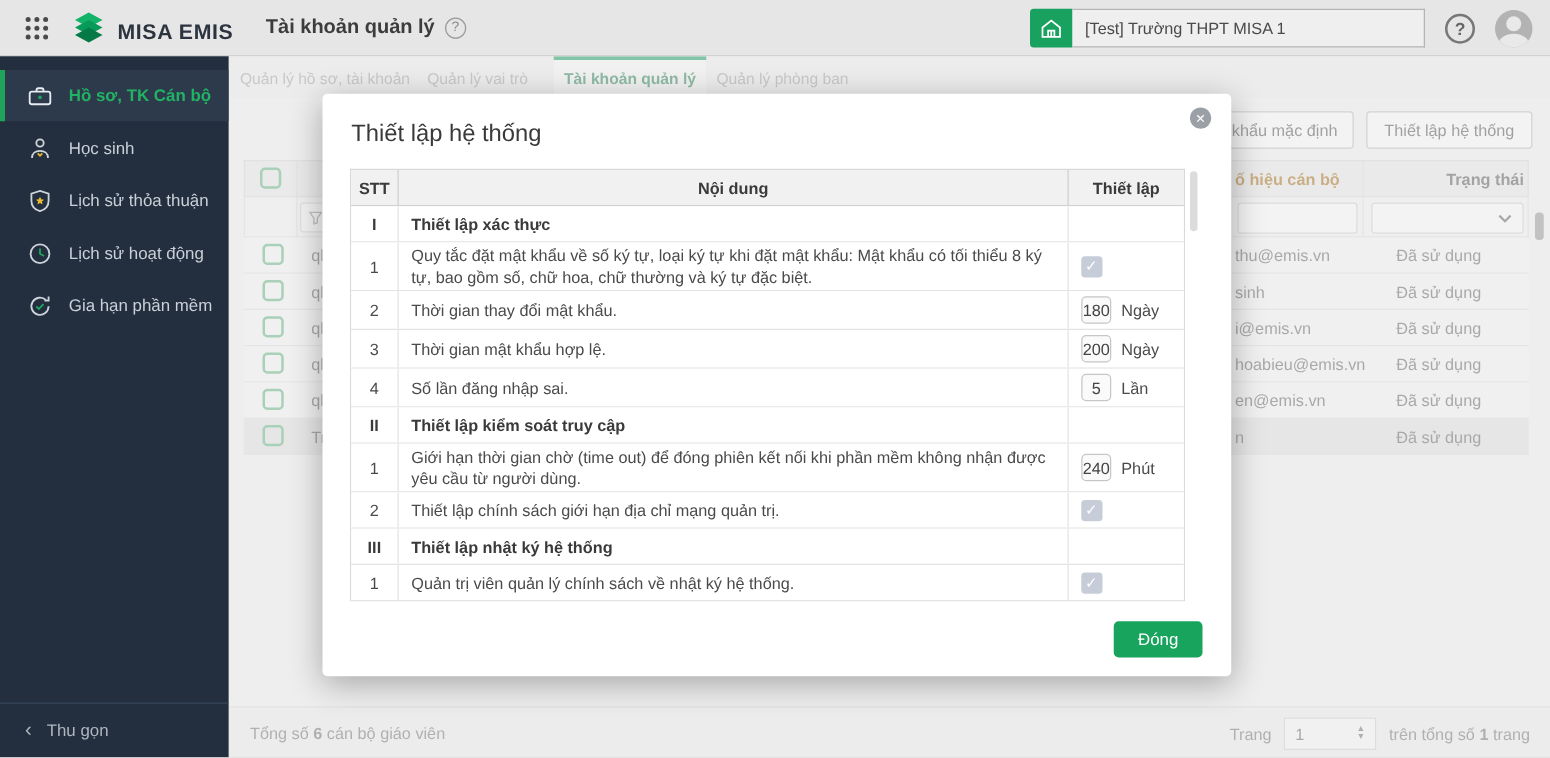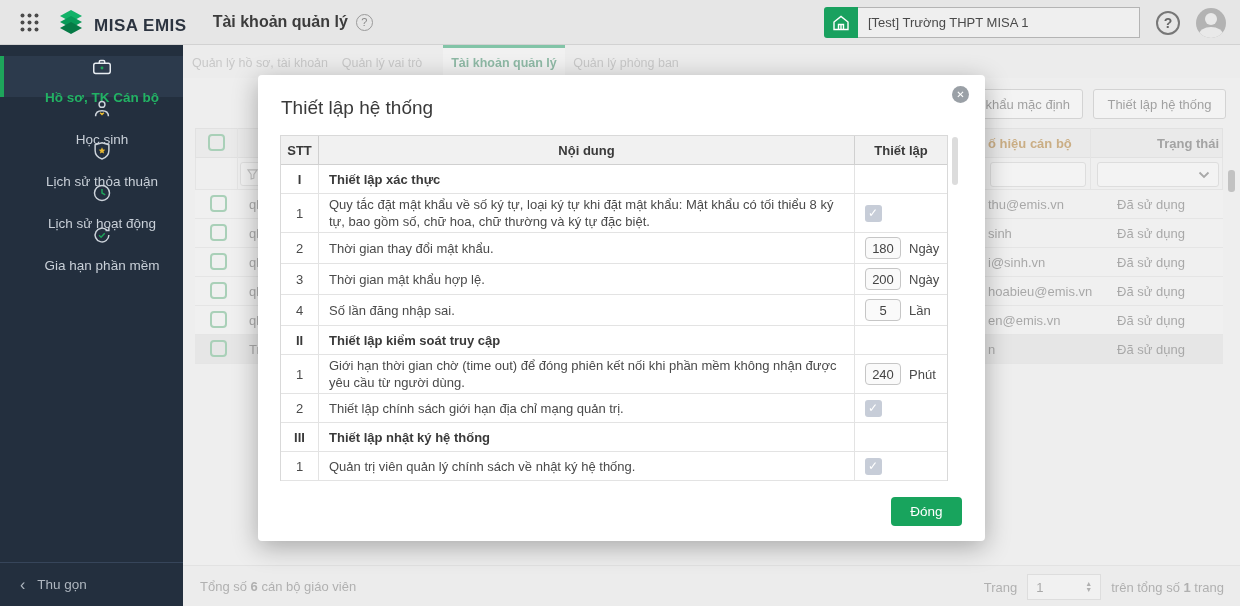--- a/index.html
+++ b/index.html
@@ -18,21 +18,21 @@
   .school-group { display:flex; align-items:center; height:31px; }
   .school-btn { width:34px; height:31px; background:#19a15f; border-radius:3px 0 0 3px; display:flex; align-items:center; justify-content:center; }
   .school-select { width:282px; height:31px; background:#efefef; border:1px solid #b4b4b4; border-left:none; display:flex; align-items:center; padding:0 10px; font-size:13px; color:#4a4a4a; }
   .help-circle { width:24px; height:24px; border:2px solid #777; border-radius:50%; color:#666; font-size:14px; font-weight:bold; display:flex; align-items:center; justify-content:center; }
   .avatar { width:30px; height:30px; border-radius:50%; background:#b3b3b3; overflow:hidden; position:relative; }
   .avatar:before { content:""; position:absolute; left:9px; top:5px; width:12px; height:12px; border-radius:50%; background:#e9e9e9; }
   .avatar:after { content:""; position:absolute; left:3px; top:19px; width:24px; height:16px; border-radius:50%; background:#e9e9e9; }
 
   
   .sidebar { position:absolute; left:0; top:45px; width:183px; bottom:0; background:#232f3e; z-index:20; }
-  .side-item { display:flex; align-items:center; gap:12px; height:41px; padding-left:17px; color:#c9d0d8; font-size:13.5px; cursor:pointer; border-left:4px solid transparent; margin-top:1px;flex-direction:column; }
+  .side-item { display:flex; align-items:center; gap:12px; height:41px; padding-left:17px; color:#c9d0d8; font-size:13.5px; cursor:pointer; border-left:4px solid transparent; margin-top:1px; }
   .side-item:first-child { margin-top:11px; }
   .side-item.active { background:#2c3a4c; border-left:4px solid #1ea55b; color:#22b264; font-weight:bold; }
   .side-item svg { flex:0 0 auto; }
   .collapse { position:absolute; left:0; bottom:0; width:183px; height:44px; border-top:1px solid #36455a; display:flex; align-items:center; gap:12px; padding-left:20px; color:#aeb6bf; font-size:13.5px; cursor:pointer; }
   .collapse .chev { font-size:16px; color:#aeb6bf; }
 
   
   .content { position:absolute; left:183px; top:45px; width:1057px; bottom:0; background:#f0f0f0; }
   .tabbar { position:absolute; left:0; top:0; width:100%; height:33px; background:#ebebeb; display:flex; padding-left:16px; }
   .tab { width:122px; height:33px; display:flex; align-items:center; justify-content:center; font-size:12.5px; color:#9b9b9b; white-space:nowrap; cursor:pointer; border-top:3px solid transparent; }
@@ -76,21 +76,21 @@
   .mscroll { position:absolute; left:694px; top:62px; width:6px; height:48px; background:#dcdcdc; border-radius:3px; }
   .mrow { display:grid; grid-template-columns:38px 1fr 92px; border-bottom:1px solid #e3e3e3; background:#fff; }
   .mrow.head { background:#f1f1f1; border-bottom:1px solid #d0d0d0; }
   .mrow > div { padding:4px 10px; display:flex; align-items:center; min-height:28px; font-size:13px; color:#4a4a4a; }
   .mrow .c-stt { justify-content:center; border-right:1px solid #e3e3e3; padding:0 2px; }
   .mrow .c-content { border-right:1px solid #e3e3e3; line-height:17px; }
   .mrow.head > div { font-weight:bold; color:#3a3a3a; justify-content:center; border-right-color:#d0d0d0; }
   .mrow.sec .c-stt, .mrow.sec .c-content { font-weight:bold; color:#3a3a3a; }
   .mrow.tall > div { min-height:38px; padding-top:2px; padding-bottom:2px; }
   .c-set { gap:8px; }
-  .num { width:36px; height:22px; border:1px solid #c6c6c6; border-radius:4px; background:#fafafa; text-align:center; font-size:13px; color:#444; font-family:"Liberation Sans", sans-serif; }
+  .num { width:24px; height:22px; border:1px solid #c6c6c6; border-radius:4px; background:#fafafa; text-align:center; font-size:13px; color:#444; font-family:"Liberation Sans", sans-serif; }
   .cbx-dis { width:17px; height:17px; background:#c7cdd8; border-radius:3px; position:relative; display:inline-block; }
   .cbx-dis:after { content:"✓"; position:absolute; left:3px; top:1px; color:#fff; font-size:12px; }
   .unit { font-size:13px; color:#4a4a4a; }
   .modal-footer-btn { position:absolute; right:23px; bottom:15px; width:71px; height:29px; background:#18a45d; border:none; border-radius:4px; color:#fff; font-size:13.5px; font-family:"Liberation Sans", sans-serif; cursor:pointer; }
 </style>
 </head>
 <body>
 
 <div id="app">
 
@@ -219,21 +219,21 @@
     </div>
     <div class="bt-row" style="top:174px;">
       <span class="rc cbx-green" style="top:5px;"></span>
       <span class="acct">qlh</span>
       <span class="email">sinh</span>
       <span class="status">Đã sử dụng</span>
     </div>
     <div class="bt-row" style="top:203px;">
       <span class="rc cbx-green" style="top:5px;"></span>
       <span class="acct">qlt</span>
-      <span class="email">i@sinh.vn</span>
+      <span class="email">i@emis.vn</span>
       <span class="status">Đã sử dụng</span>
     </div>
     <div class="bt-row" style="top:232px;">
       <span class="rc cbx-green" style="top:5px;"></span>
       <span class="acct">qlt</span>
       <span class="email">hoabieu@emis.vn</span>
       <span class="status">Đã sử dụng</span>
     </div>
     <div class="bt-row" style="top:261px;">
       <span class="rc cbx-green" style="top:5px;"></span>

